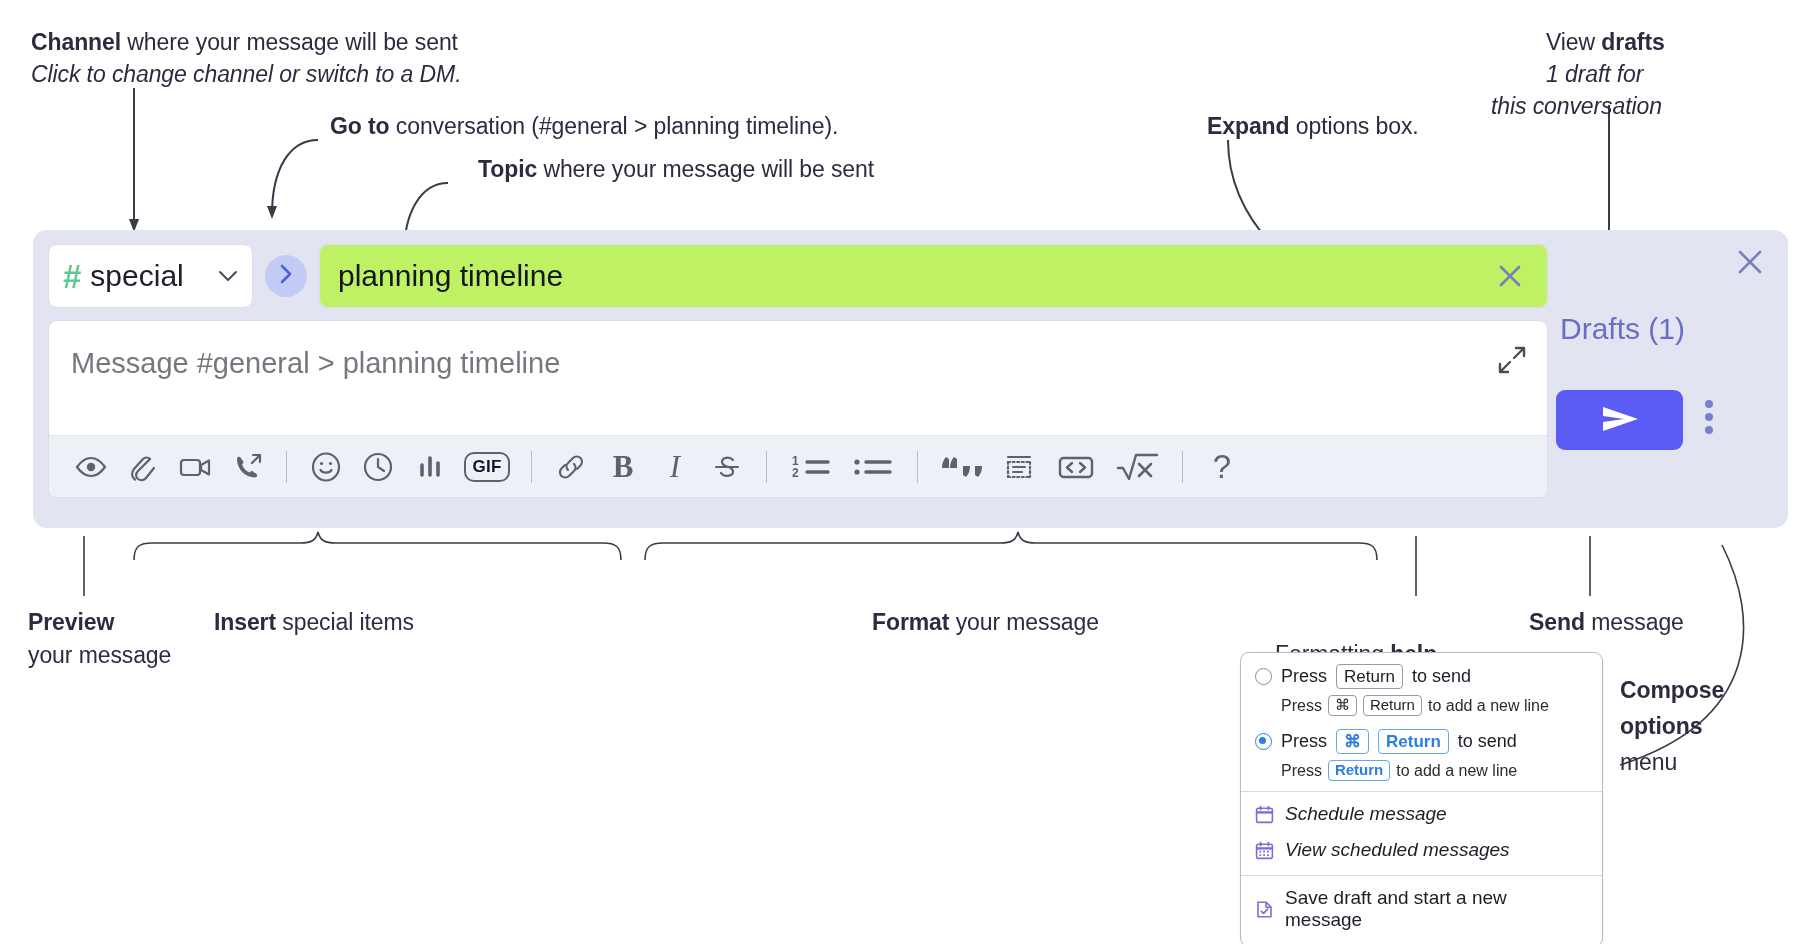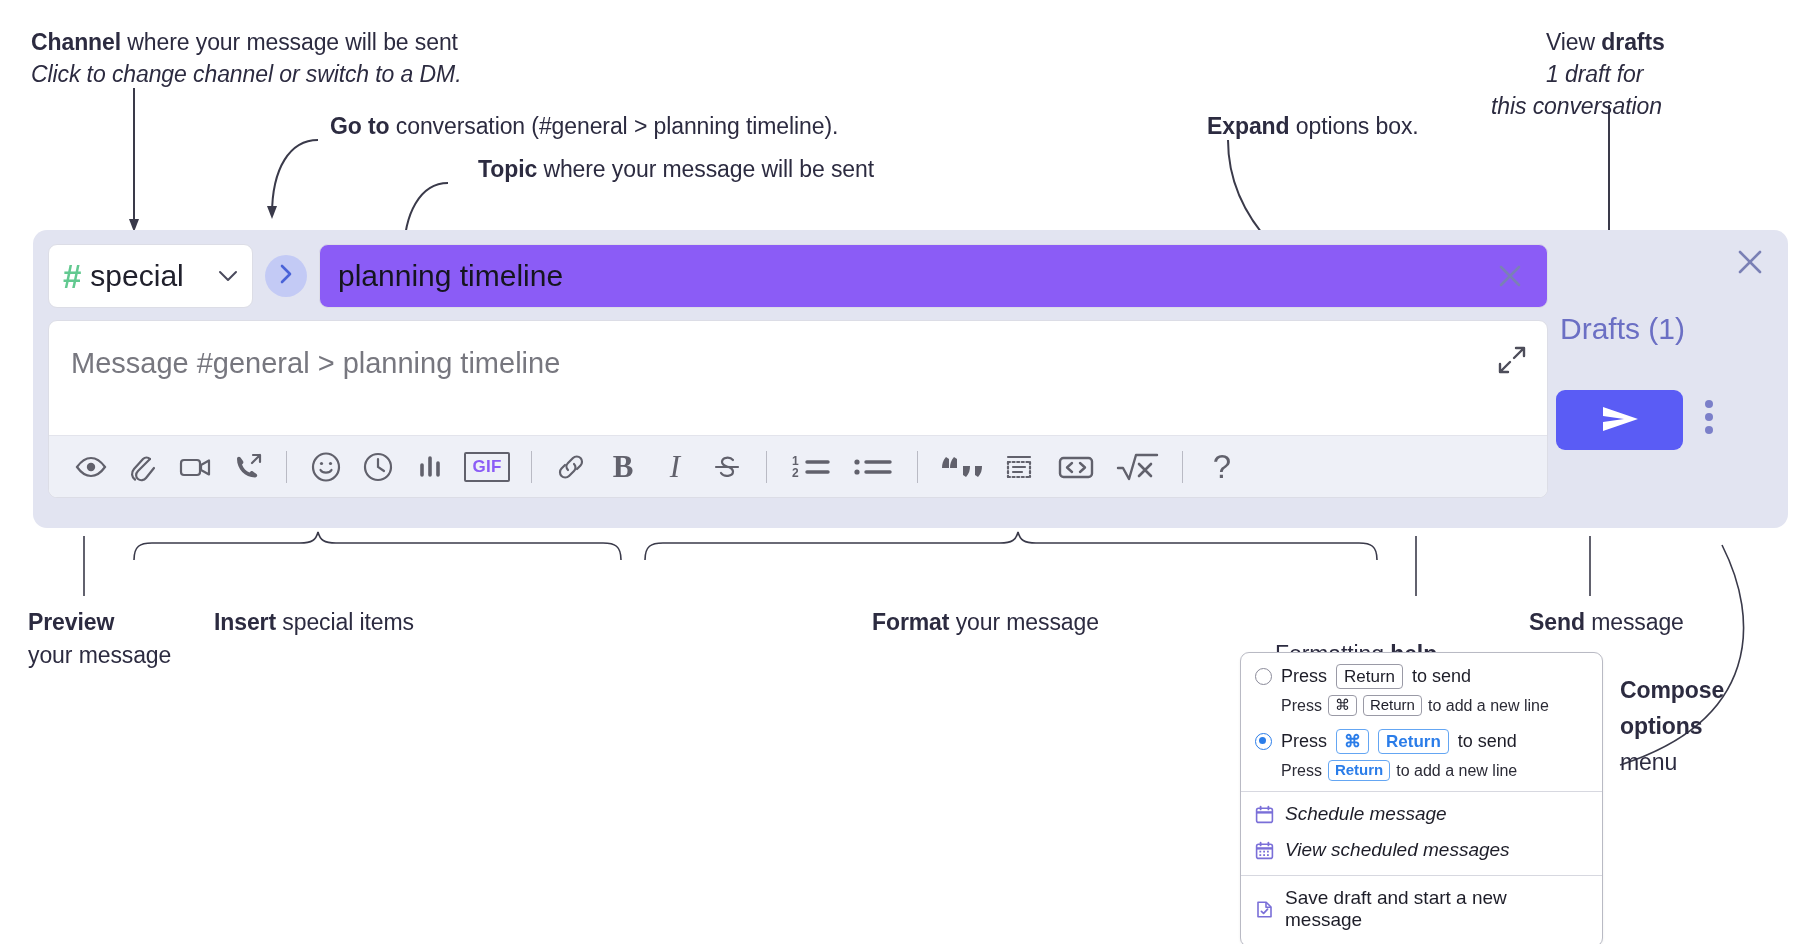--- a/index.html
+++ b/index.html
@@ -54,21 +54,21 @@
 
   .goto-btn {
     width: 42px; height: 42px; border-radius: 50%;
     background: #c3caf5; margin: 0 12px;
     display: flex; align-items: center; justify-content: center;
     cursor: pointer; flex: 0 0 auto;
   }
 
   .topic-field {
     flex: 1; height: 64px;
-    background: #8b5cf6; border: 1px solid #dcdde6; border-radius: 9px;
+    background: #bef264; border: 1px solid #dcdde6; border-radius: 9px;
     display: flex; align-items: center; padding: 0 16px 0 18px;
   }
   .topic-value { font-size: 30px; color: #15151f; flex: 1; }
   .topic-clear { cursor: pointer; display: flex; padding-right: 6px; }
 
   
   .msg-box {
     margin-top: 12px;
     background: #fff; border: 1px solid #dcdde6; border-radius: 9px;
     height: 178px; position: relative; overflow: hidden;
@@ -85,23 +85,23 @@
     display: flex; align-items: center; padding-left: 16px; gap: 0;
   }
   .tb {
     width: 52px; height: 52px;
     display: flex; align-items: center; justify-content: center;
     cursor: pointer; color: #61616c; flex: 0 0 auto;
   }
   .tb.wide { width: 62px; }
   .sep { width: 1px; height: 32px; background: #b9bac4; margin: 0 13px; flex: 0 0 auto; }
   .gif-box {
-    border: 2.5px solid #61616c; border-radius: 2px;
+    border: 2.5px solid #61616c; border-radius: 10px;
     font-size: 17px; font-weight: 700; letter-spacing: .3px;
-    padding: 3px 6px; color: #8b5cf6; font-family: "Liberation Sans", sans-serif;
+    padding: 3px 6px; color: #0f172a; font-family: "Liberation Sans", sans-serif;
   }
   .bold-g { font-size: 31px; font-weight: 700; font-family: "Liberation Serif", serif; }
   .ital-g { font-size: 31px; font-style: italic; font-family: "Liberation Serif", serif; }
   .qm-g { font-size: 33px; font-weight: 400; }
 
   
   .rail { position: absolute; right: 0; top: 0; width: 250px; height: 228px; }
   .rail-close { position: absolute; right: 22px; top: 16px; cursor: pointer; }
   .drafts-link {
     position: absolute; left: 22px; top: 82px;

